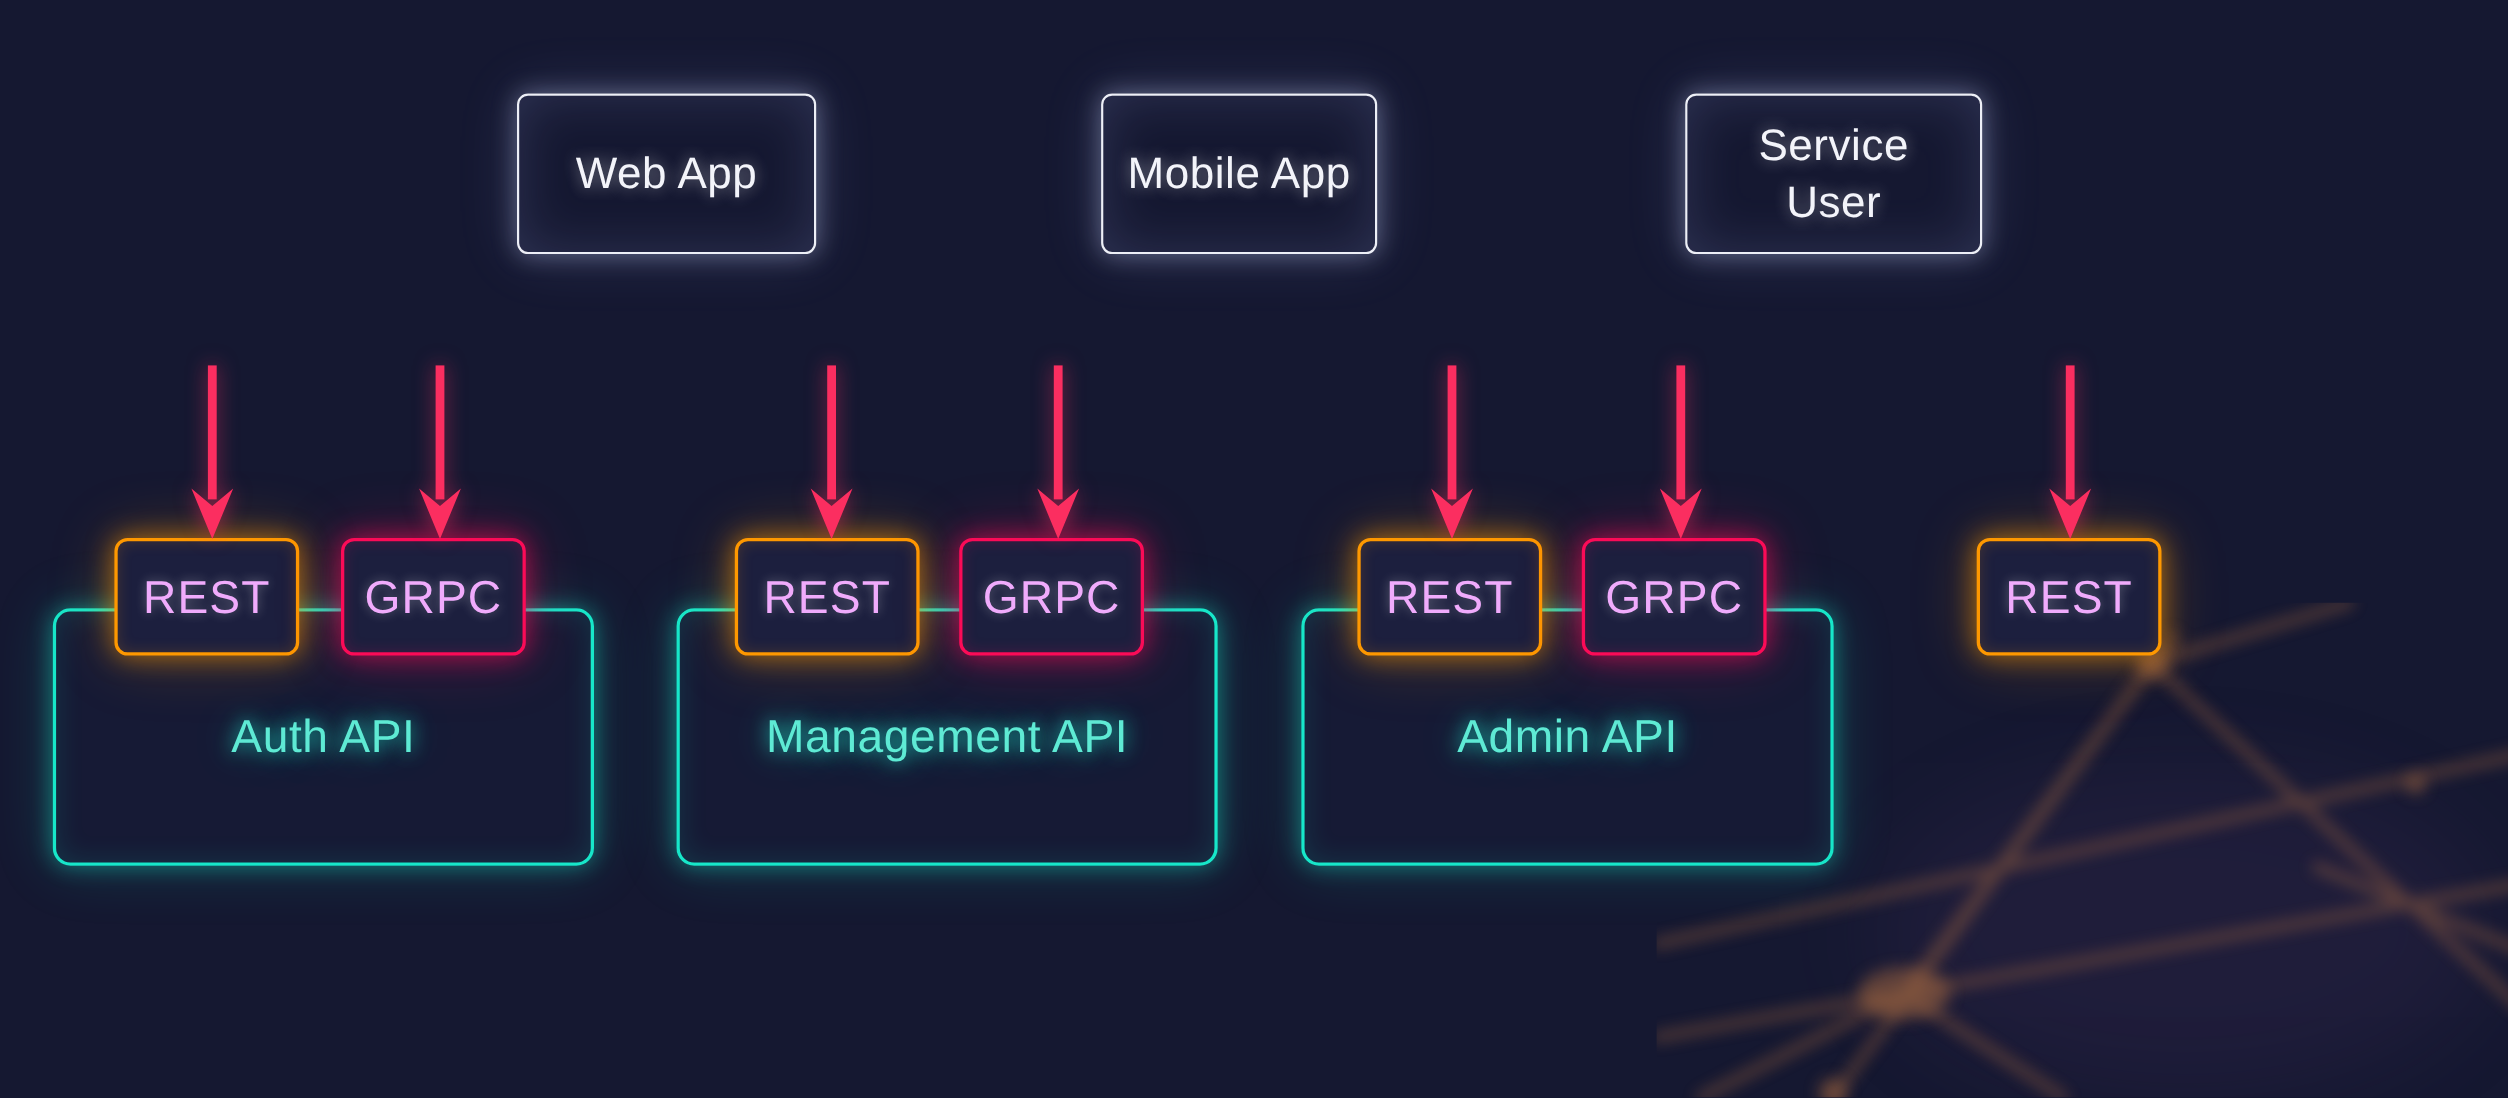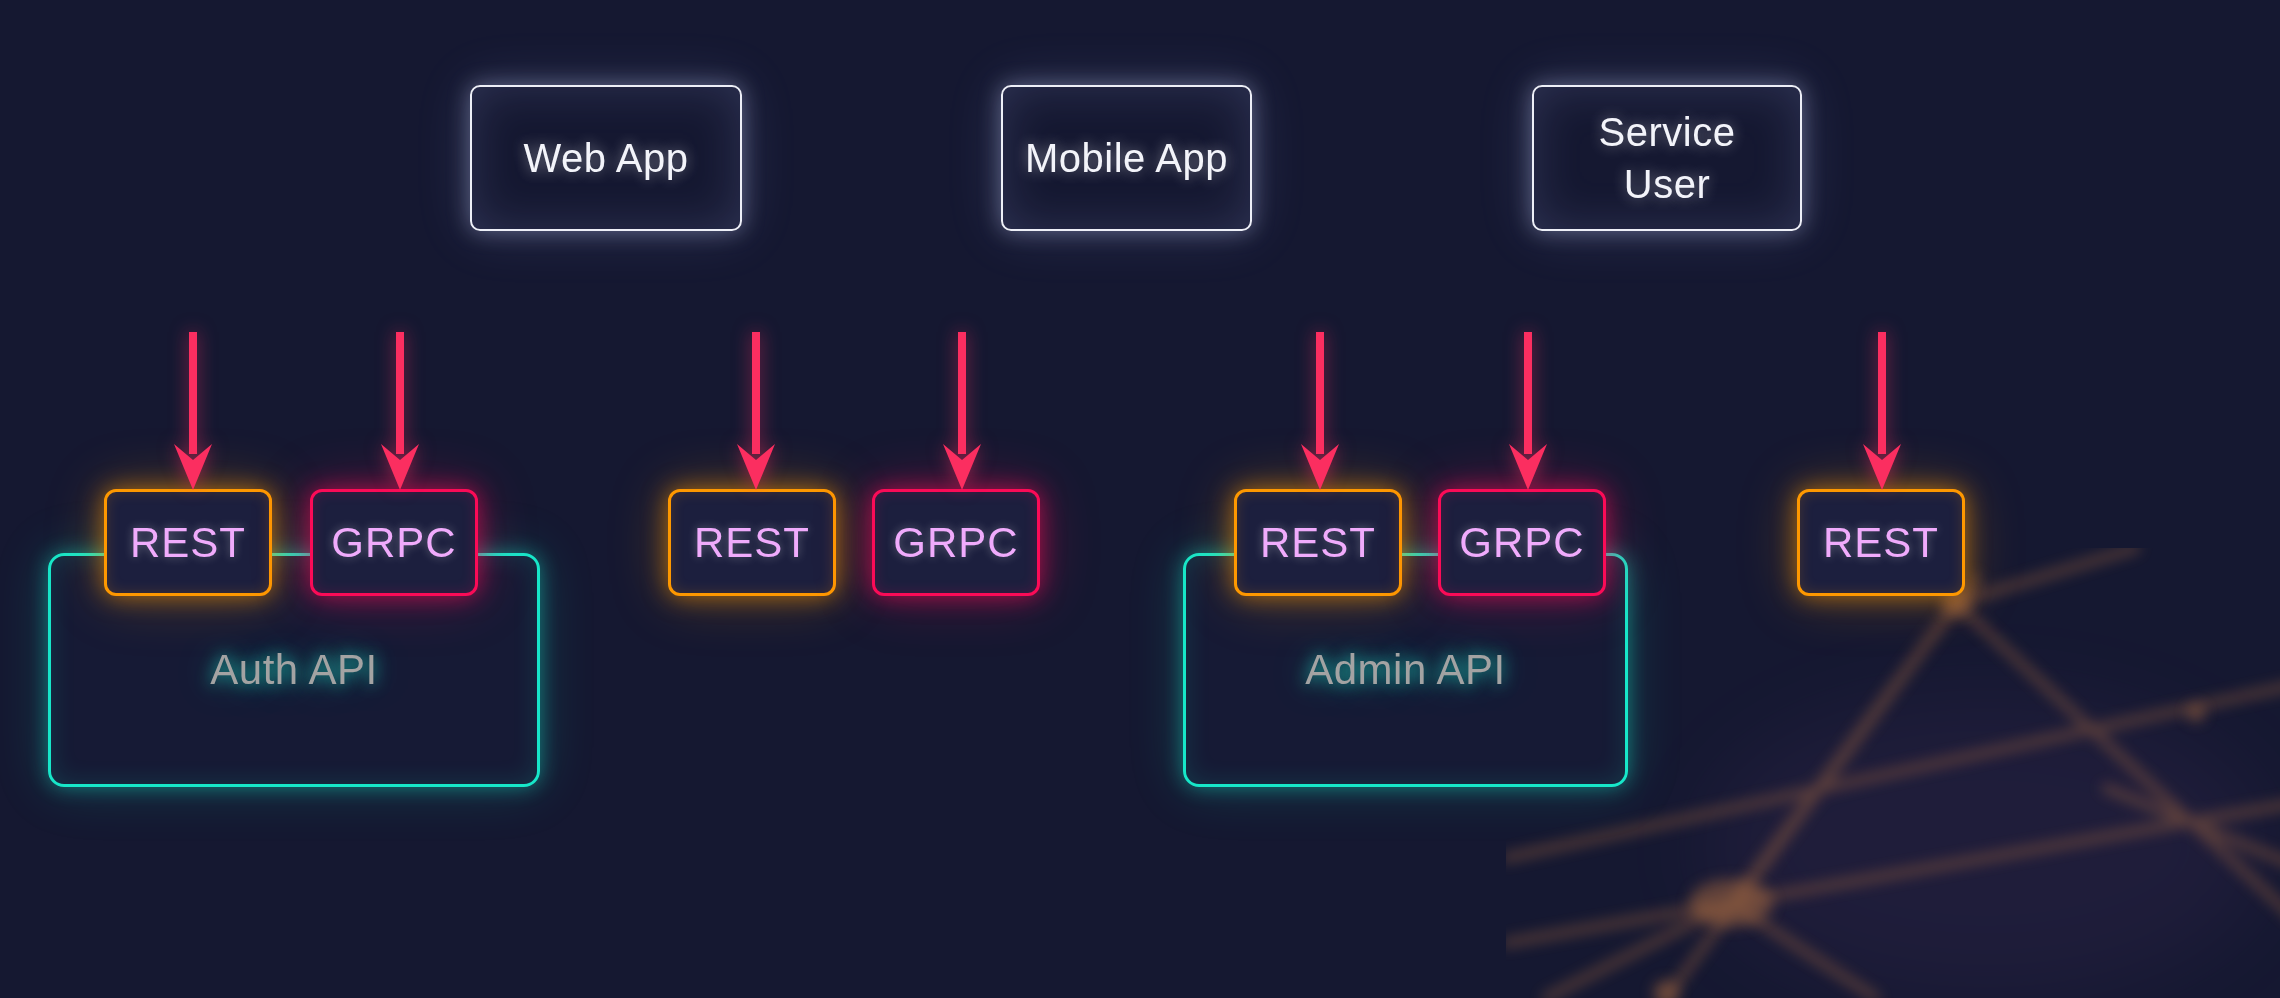--- a/index.html
+++ b/index.html
@@ -79,32 +79,32 @@
     display: flex;
     align-items: center;
     justify-content: center;
     z-index: 1;
     box-shadow:
       0 0 20px rgba(23, 231, 201, 0.45),
       0 0 55px rgba(23, 231, 201, 0.18),
       inset 0 0 26px rgba(23, 231, 201, 0.14);
   }
   .api-box span {
-    color: #a3a3a3;
+    color: #5eead4;
     font-size: 42px;
     font-weight: 300;
     letter-spacing: 0.5px;
     white-space: nowrap;
     text-shadow:
       0 0 16px rgba(32, 227, 200, 0.85),
       0 0 38px rgba(32, 227, 200, 0.45);
   }
   .api-auth   { left: 48px;   width: 492px; }
   .api-mgmt   { left: 615px;  width: 492px; }
-  .api-admin  { left: 1183px; width: 445px; }
+  .api-admin  { left: 1183px; width: 484px; }
   .api-assets { left: 1747px; width: 521px; }
 
   
   .proto {
     position: absolute;
     top: 489px;
     width: 168px;
     height: 107px;
     border-radius: 12px;
     box-sizing: border-box;
@@ -229,20 +229,23 @@
   <div class="arrow a7">
       <svg viewBox="0 0 60 160">
         <rect x="26" y="0" width="8" height="122" fill="currentColor"></rect>
         <polygon points="30,158 11,112 30,128 49,112" fill="currentColor"></polygon>
       </svg>
     </div>
 
   <div class="api-box api-auth">
     <span>Auth API</span>
   </div>
+  <div class="api-box api-mgmt">
+    <span>Management API</span>
+  </div>
   <div class="api-box api-admin">
     <span>Admin API</span>
   </div>
 
   <div class="proto rest p-r1">
     <span>REST</span>
   </div>
   <div class="proto grpc p-g1">
     <span>GRPC</span>
   </div>

